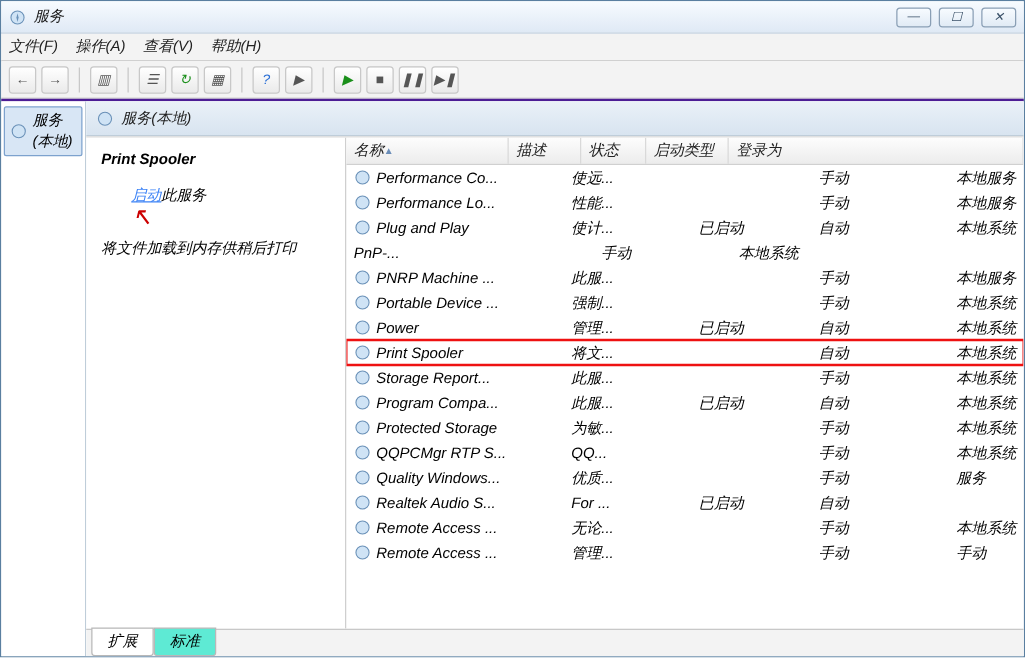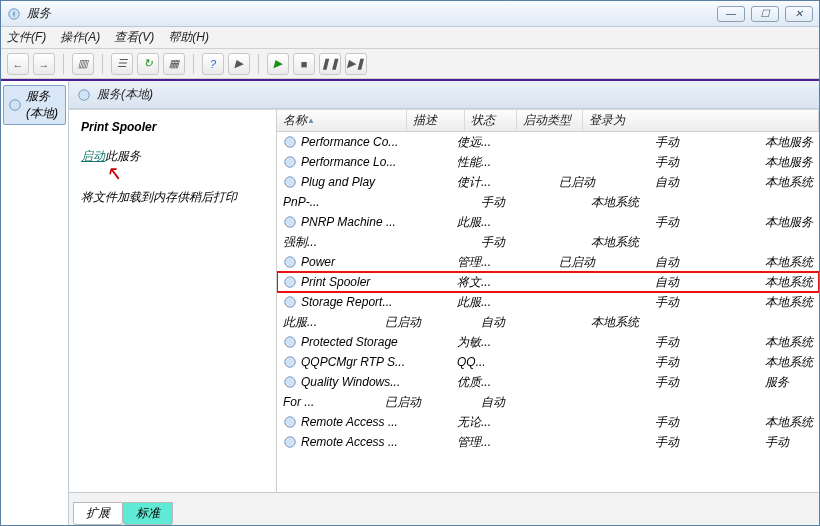--- a/index.html
+++ b/index.html
@@ -16,42 +16,42 @@
   .tbtn { width: 22px; height: 22px; border: 1px solid #c8c8c8; border-radius: 3px; background: linear-gradient(#fff,#eaeaea); display: flex; align-items: center; justify-content: center; cursor: pointer; color:#555; font-size:11px; }
   .tsep { width: 1px; height: 20px; background: #c8c8c8; margin: 0 4px; }
   .body { flex: 1; display: flex; border-top: 2px solid #4c1d95; overflow: hidden; }
   .left-pane { width: 130px; border-right: 1px solid #bfcdd9; background: #fff; padding: 4px 2px; }
   .left-item { display: flex; align-items: center; gap: 4px; padding: 2px 4px; border: 1px solid #7da2ce; background: #d8e6f5; border-radius: 2px; cursor: default; }
   .right-pane { flex: 1; display: flex; flex-direction: column; background: #fff; }
   .right-header { height: 28px; background: linear-gradient(#eaf1f8,#d8e4f0); border-bottom: 1px solid #bfcdd9; display: flex; align-items: center; padding: 0 8px; gap: 6px; color:#222;}
   .main-split { flex: 1; display: flex; overflow: hidden; border-top:1px solid #dadada;}
   .detail-pane { width: 208px; border-right: 1px solid #cfcfcf; padding: 10px 12px; overflow:hidden; }
   .detail-title { font-weight: bold; margin-bottom: 14px; }
-  .start-link { color: #0f766e; text-decoration: underline; cursor: pointer; }
+  .start-link { color: #3b82f6; text-decoration: underline; cursor: pointer; margin-left: 24px; }
   .desc-label { margin-top: 34px; }
   .arrow { position: relative; left: 24px; top: -4px; color: #c00; font-size: 20px; pointer-events: none; }
   .list-pane { flex: 1; display: flex; flex-direction: column; overflow: hidden; }
   .cols { display: flex; height: 22px; background: linear-gradient(#fdfdfd,#ececec); border-bottom: 1px solid #d0d0d0; }
   .col { border-right: 1px solid #d9d9d9; padding: 3px 6px; font-size: 12px; color:#222; display:flex; align-items:center; gap:0; cursor:pointer;}
   .col.name { width: 130px; }
   .col.desc { width: 58px; }
   .col.status { width: 52px; }
   .col.startup { width: 66px; }
   .col.logon { flex: 1; }
   .rows { flex: 1; overflow: auto; }
   .row { display: flex; height: 20px; align-items: center; font-size: 12px; gap: 44px; }
   .row .cell { padding: 0 6px; overflow: hidden; white-space: nowrap; text-overflow: ellipsis; }
   .row .c-name { width: 130px; display: flex; align-items: center; gap: 4px; }
   .row .c-desc { width: 58px; }
   .row .c-status { width: 52px; }
   .row .c-startup { width: 66px; }
   .row .c-logon { flex: 1; }
   .row.selected { outline: 2px solid #e11; outline-offset: -1px; }
   .gear { width: 14px; height: 14px; flex-shrink: 0; }
-  .tabs { height: 33px; border-top: 1px solid #c8c8c8; display: flex; align-items: flex-end; padding-left: 4px; gap:0; background:#f3f3f3;}
+  .tabs { height: 22px; border-top: 1px solid #c8c8c8; display: flex; align-items: flex-end; padding-left: 4px; gap:0; background:#f3f3f3;}
   .tab { padding: 2px 12px; border: 1px solid #b8b8b8; border-top-left-radius:0; border-top-right-radius:0; border-bottom-left-radius:3px; border-bottom-right-radius:3px; background: #fff; margin-top:-1px; cursor:pointer; font-size:12px; position:relative; top:0px;}
   .tab.inactive { background: #5eead4; }
   .sort-arrow { font-size:8px; color:#6a8db8; }
   svg.gear circle { fill:#cfe3f5; stroke:#6a91b8; stroke-width:1; }
   svg.gear path { fill:#6a91b8; }
 </style>
 </head>
 <body>
 
 <div class="window">
@@ -183,20 +183,26 @@
                     <circle cx="8" cy="8" r="6"></circle>
                   </svg>
                   <span>PNRP Machine ...</span>
                 </div>
                 <div class="cell c-desc">此服...</div>
                 <div class="cell c-status"></div>
                 <div class="cell c-startup">手动</div>
                 <div class="cell c-logon">本地服务</div>
               </div>
               <div class="row">
+                <div class="cell c-name">
+                  <svg class="gear" viewBox="0 0 16 16">
+                    <circle cx="8" cy="8" r="6"></circle>
+                  </svg>
+                  <span>Portable Device ...</span>
+                </div>
                 <div class="cell c-desc">强制...</div>
                 <div class="cell c-status"></div>
                 <div class="cell c-startup">手动</div>
                 <div class="cell c-logon">本地系统</div>
               </div>
               <div class="row">
                 <div class="cell c-name">
                   <svg class="gear" viewBox="0 0 16 16">
                     <circle cx="8" cy="8" r="6"></circle>
                   </svg>
@@ -225,20 +231,26 @@
                     <circle cx="8" cy="8" r="6"></circle>
                   </svg>
                   <span>Storage Report...</span>
                 </div>
                 <div class="cell c-desc">此服...</div>
                 <div class="cell c-status"></div>
                 <div class="cell c-startup">手动</div>
                 <div class="cell c-logon">本地系统</div>
               </div>
               <div class="row">
+                <div class="cell c-name">
+                  <svg class="gear" viewBox="0 0 16 16">
+                    <circle cx="8" cy="8" r="6"></circle>
+                  </svg>
+                  <span>Program Compa...</span>
+                </div>
                 <div class="cell c-desc">此服...</div>
                 <div class="cell c-status">已启动</div>
                 <div class="cell c-startup">自动</div>
                 <div class="cell c-logon">本地系统</div>
               </div>
               <div class="row">
                 <div class="cell c-name">
                   <svg class="gear" viewBox="0 0 16 16">
                     <circle cx="8" cy="8" r="6"></circle>
                   </svg>
@@ -267,20 +279,26 @@
                     <circle cx="8" cy="8" r="6"></circle>
                   </svg>
                   <span>Quality Windows...</span>
                 </div>
                 <div class="cell c-desc">优质...</div>
                 <div class="cell c-status"></div>
                 <div class="cell c-startup">手动</div>
                 <div class="cell c-logon">服务</div>
               </div>
               <div class="row">
+                <div class="cell c-name">
+                  <svg class="gear" viewBox="0 0 16 16">
+                    <circle cx="8" cy="8" r="6"></circle>
+                  </svg>
+                  <span>Realtek Audio S...</span>
+                </div>
                 <div class="cell c-desc">For ...</div>
                 <div class="cell c-status">已启动</div>
                 <div class="cell c-startup">自动</div>
               </div>
               <div class="row">
                 <div class="cell c-name">
                   <svg class="gear" viewBox="0 0 16 16">
                     <circle cx="8" cy="8" r="6"></circle>
                   </svg>
                   <span>Remote Access ...</span>

